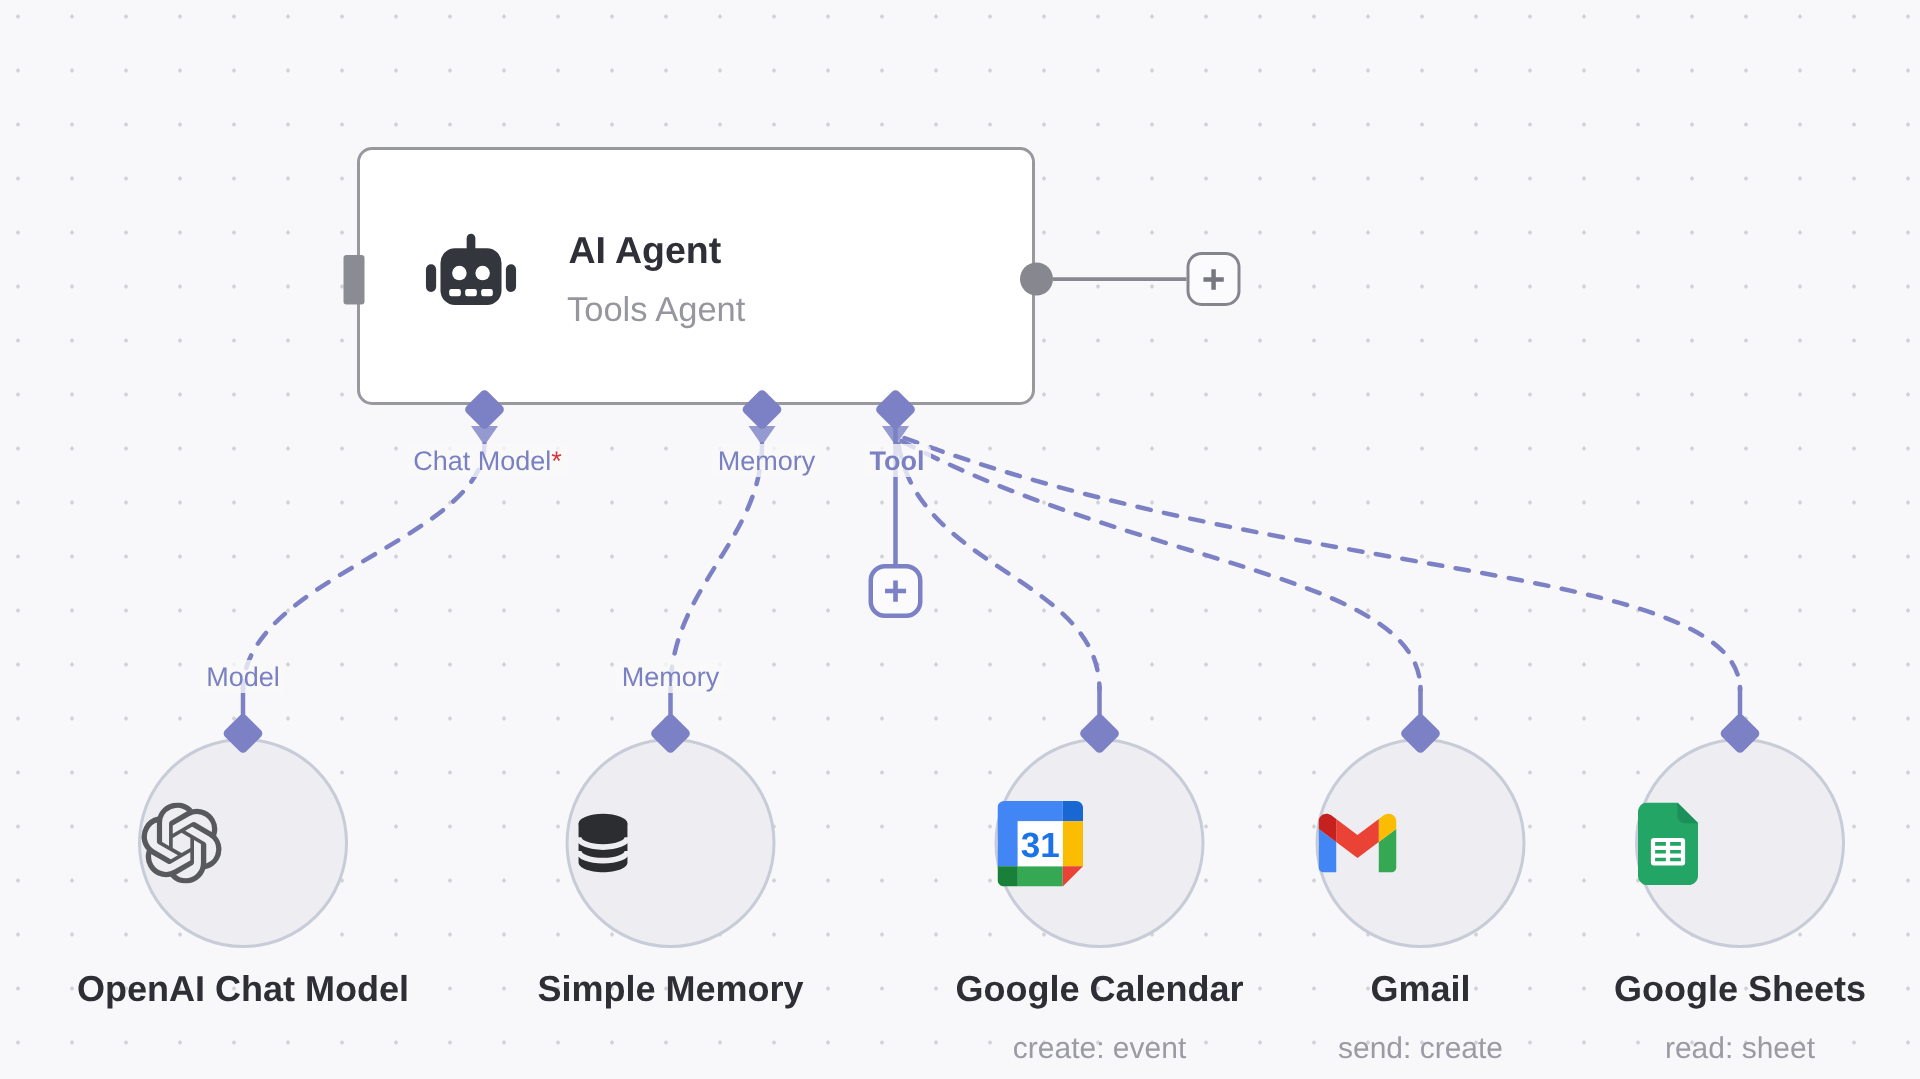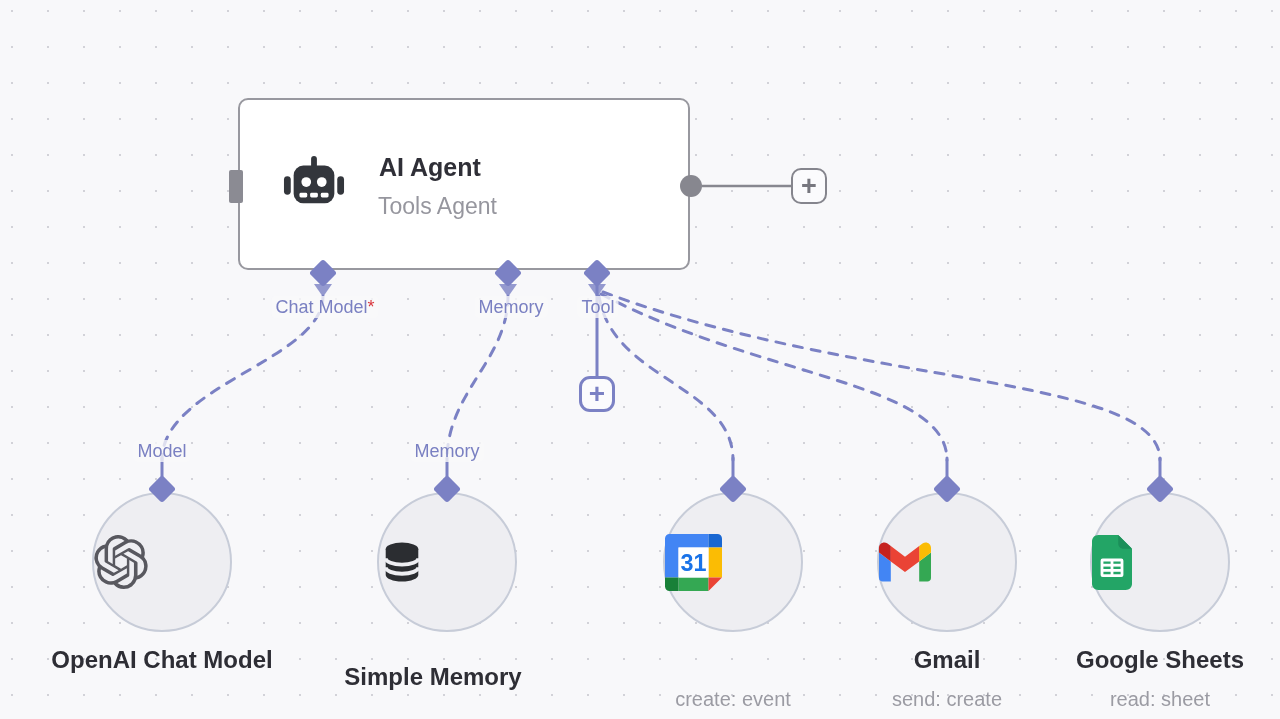--- a/index.html
+++ b/index.html
@@ -141,21 +141,21 @@
   <div class="arrowhead" style="left:314px;top:284px;"></div>
   <div class="arrowhead" style="left:499px;top:284px;"></div>
   <div class="arrowhead" style="left:588px;top:284px;"></div>
 
   <div class="diamond" style="left:313px;top:263px;"></div>
   <div class="diamond" style="left:498px;top:263px;"></div>
   <div class="diamond" style="left:587px;top:263px;"></div>
 
   <div class="port-label" style="left:325px;top:296px;"><span>Chat Model</span><span class="required">*</span></div>
   <div class="port-label" style="left:511px;top:296px;"><span>Memory</span><span class="required"></span></div>
-  <div class="port-label" style="left:598px;top:296px;"><span>Tool</span><span class="required"></span></div>
+  <div class="port-label" style="left:598px;top:296px;font-weight:bold;"><span>Tool</span><span class="required"></span></div>
 
   <div class="plus-btn plus-tool">
     <span>+</span>
   </div>
 
   <div class="subnode" style="left:92px;top:492px;">
     <svg width="54" height="54" viewBox="0 0 24 24" fill="#58585f">
       <path d="M22.2819 9.8211a5.9847 5.9847 0 0 0-.5157-4.9108 6.0462 6.0462 0 0 0-6.5098-2.9A6.0651 6.0651 0 0 0 4.9807 4.1818a5.9847 5.9847 0 0 0-3.9977 2.9 6.0462 6.0462 0 0 0 .7427 7.0966 5.98 5.98 0 0 0 .511 4.9107 6.051 6.051 0 0 0 6.5146 2.9001A5.9847 5.9847 0 0 0 13.2599 24a6.0557 6.0557 0 0 0 5.7718-4.2058 5.9894 5.9894 0 0 0 3.9977-2.9001 6.0557 6.0557 0 0 0-.7475-7.073zm-9.022 12.6081a4.4755 4.4755 0 0 1-2.8764-1.0408l.1419-.0804 4.7783-2.7582a.7948.7948 0 0 0 .3927-.6813v-6.7369l2.02 1.1686a.071.071 0 0 1 .038.0615v5.5826a4.504 4.504 0 0 1-4.4945 4.4849zm-9.6607-4.1254a4.4708 4.4708 0 0 1-.5346-3.0137l.142.0852 4.783 2.7582a.7712.7712 0 0 0 .7806 0l5.8428-3.3685v2.3324a.0804.0804 0 0 1-.0332.0615L9.74 19.9502a4.4992 4.4992 0 0 1-6.1408-1.6464zM2.3408 7.8956a4.485 4.485 0 0 1 2.3655-1.9728V11.6a.7664.7664 0 0 0 .3879.6765l5.8144 3.3543-2.0201 1.1685a.0757.0757 0 0 1-.071 0l-4.8303-2.7865A4.504 4.504 0 0 1 2.3408 7.8956zm16.5963 3.8558L13.1038 8.364 15.1192 7.2a.0757.0757 0 0 1 .071 0l4.8303 2.7913a4.4944 4.4944 0 0 1-.6765 8.1042v-5.6772a.79.79 0 0 0-.407-.667zm2.0107-3.0231l-.142-.0852-4.7735-2.7818a.7759.7759 0 0 0-.7854 0L9.409 9.2297V6.8974a.0662.0662 0 0 1 .0284-.0615l4.8303-2.7866a4.4992 4.4992 0 0 1 6.6802 4.66zM8.3065 12.863l-2.02-1.1638a.0804.0804 0 0 1-.038-.0567V6.0742a4.4992 4.4992 0 0 1 7.3757-3.4537l-.142.0805L8.704 5.459a.7948.7948 0 0 0-.3927.6813zm1.0976-2.3654l2.602-1.4998 2.6069 1.4998v2.9994l-2.5974 1.4997-2.6067-1.4997z"></path>
     </svg>
   </div>
@@ -166,35 +166,36 @@
   <div class="subnode" style="left:377px;top:492px;">
     <svg width="46" height="46" viewBox="0 0 48 48">
       <ellipse cx="24" cy="10.5" rx="17" ry="6.8" fill="#2b2d31"></ellipse>
       <path d="M7 10.5 V37.5 c0 3.8 7.6 6.8 17 6.8 s17 -3 17 -6.8 V10.5 z" fill="#2b2d31"></path>
       <path d="M7 20 c0 3.8 7.6 6.8 17 6.8 s17 -3 17 -6.8" stroke="#eeeef2" stroke-width="4" fill="none"></path>
       <path d="M7 29.5 c0 3.8 7.6 6.8 17 6.8 s17 -3 17 -6.8" stroke="#eeeef2" stroke-width="4" fill="none"></path>
     </svg>
   </div>
   <div class="diamond" style="left:437px;top:479px;"></div>
   <div class="port-label" style="left:447px;top:440px;">Memory</div>
-  <div class="subnode-name" style="left:433px;margin-top:17px;">Simple Memory</div>
+  <div class="subnode-name" style="left:447px;">Simple Memory</div>
 
   <div class="subnode" style="left:663px;top:492px;">
     <svg width="57" height="57" viewBox="0 0 200 200">
       <path fill="#4285f4" d="M152.6 47.4V0H16C7.16 0 0 7.16 0 16v136.6h47.4V47.4z"></path>
       <path fill="#1967d2" d="M152.6 0H184c8.84 0 16 7.16 16 16v31.4h-47.4z"></path>
       <path fill="#fbbc04" d="M152.6 47.4H200v105.2h-47.4z"></path>
       <path fill="#34a853" d="M47.4 152.6h105.2V200H47.4z"></path>
       <path fill="#188038" d="M0 152.6h47.4V200H16c-8.84 0-16-7.16-16-16z"></path>
       <path fill="#ea4335" d="M152.6 152.6H200l-47.4 47.4z"></path>
       <rect fill="#ffffff" x="47.4" y="47.4" width="105.2" height="105.2"></rect>
       <text x="100" y="131" font-size="82" font-weight="bold" fill="#1a73e8" text-anchor="middle" font-family="Liberation Sans, sans-serif">31</text>
     </svg>
   </div>
   <div class="diamond" style="left:723px;top:479px;"></div>
+  <div class="subnode-name" style="left:733px;">Google Calendar</div>
   <div class="subnode-op" style="left:733px;">create: event</div>
 
   <div class="subnode" style="left:877px;top:492px;">
     <svg width="52" height="40" viewBox="52 42 88 66">
       <path fill="#4285f4" d="M58 108h14V74L52 59v43c0 3.32 2.69 6 6 6z"></path>
       <path fill="#34a853" d="M120 108h14c3.32 0 6-2.69 6-6V59l-20 15z"></path>
       <path fill="#fbbc04" d="M120 48v26l20-15v-8c0-7.42-8.47-11.65-14.4-7.2z"></path>
       <path fill="#ea4335" d="M72 74V48l24 18 24-18v26L96 92z"></path>
       <path fill="#c5221f" d="M52 51v8l20 15V48l-5.6-4.2C60.47 39.35 52 43.58 52 51z"></path>
     </svg>

